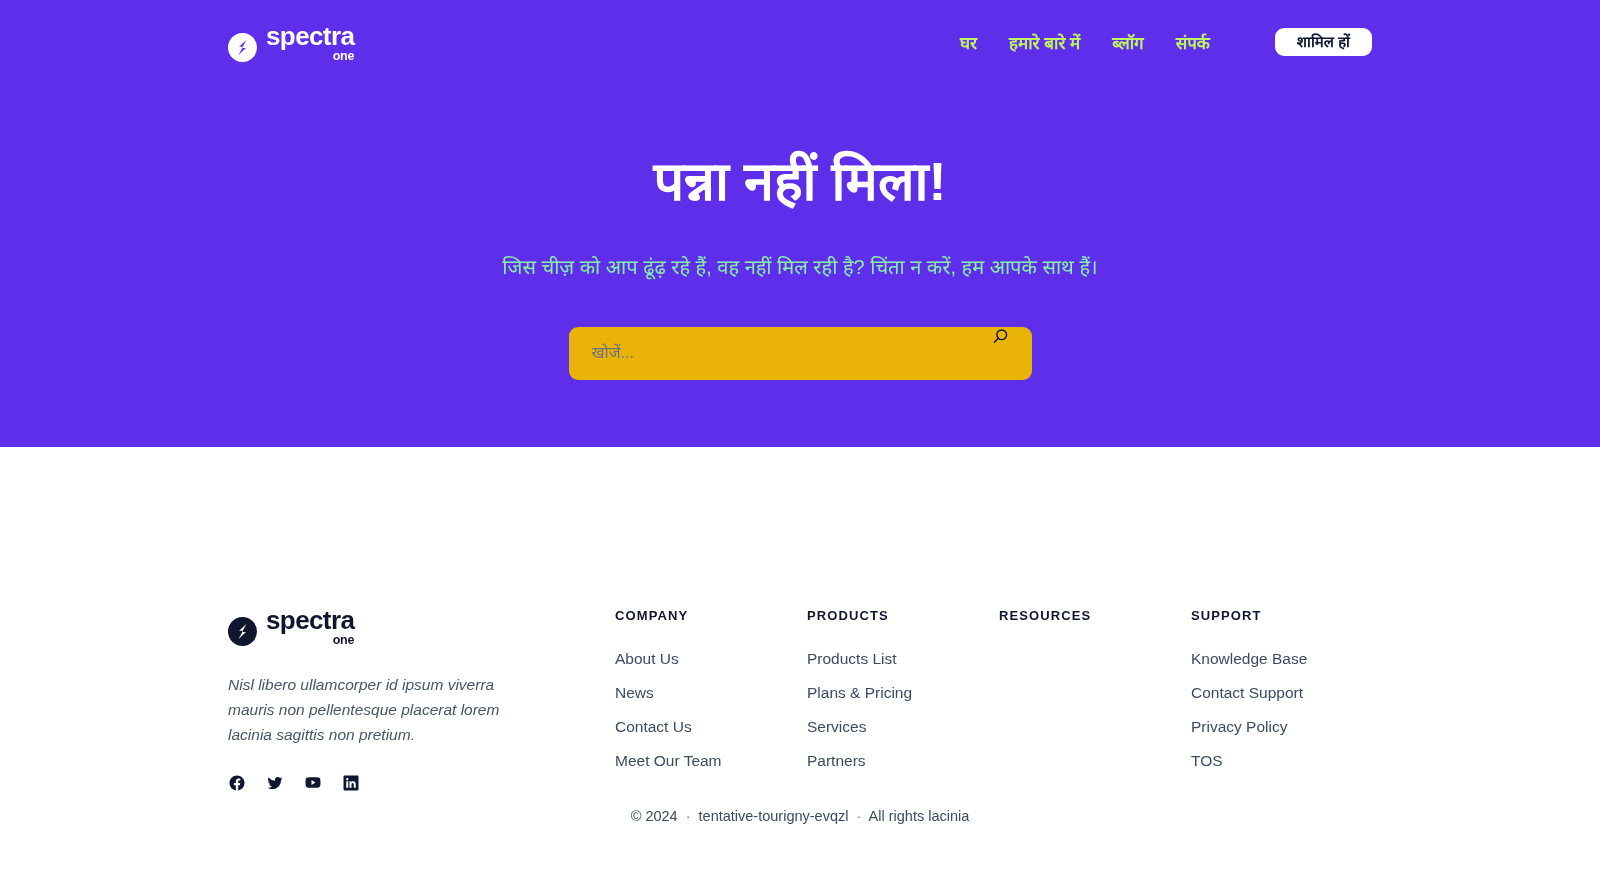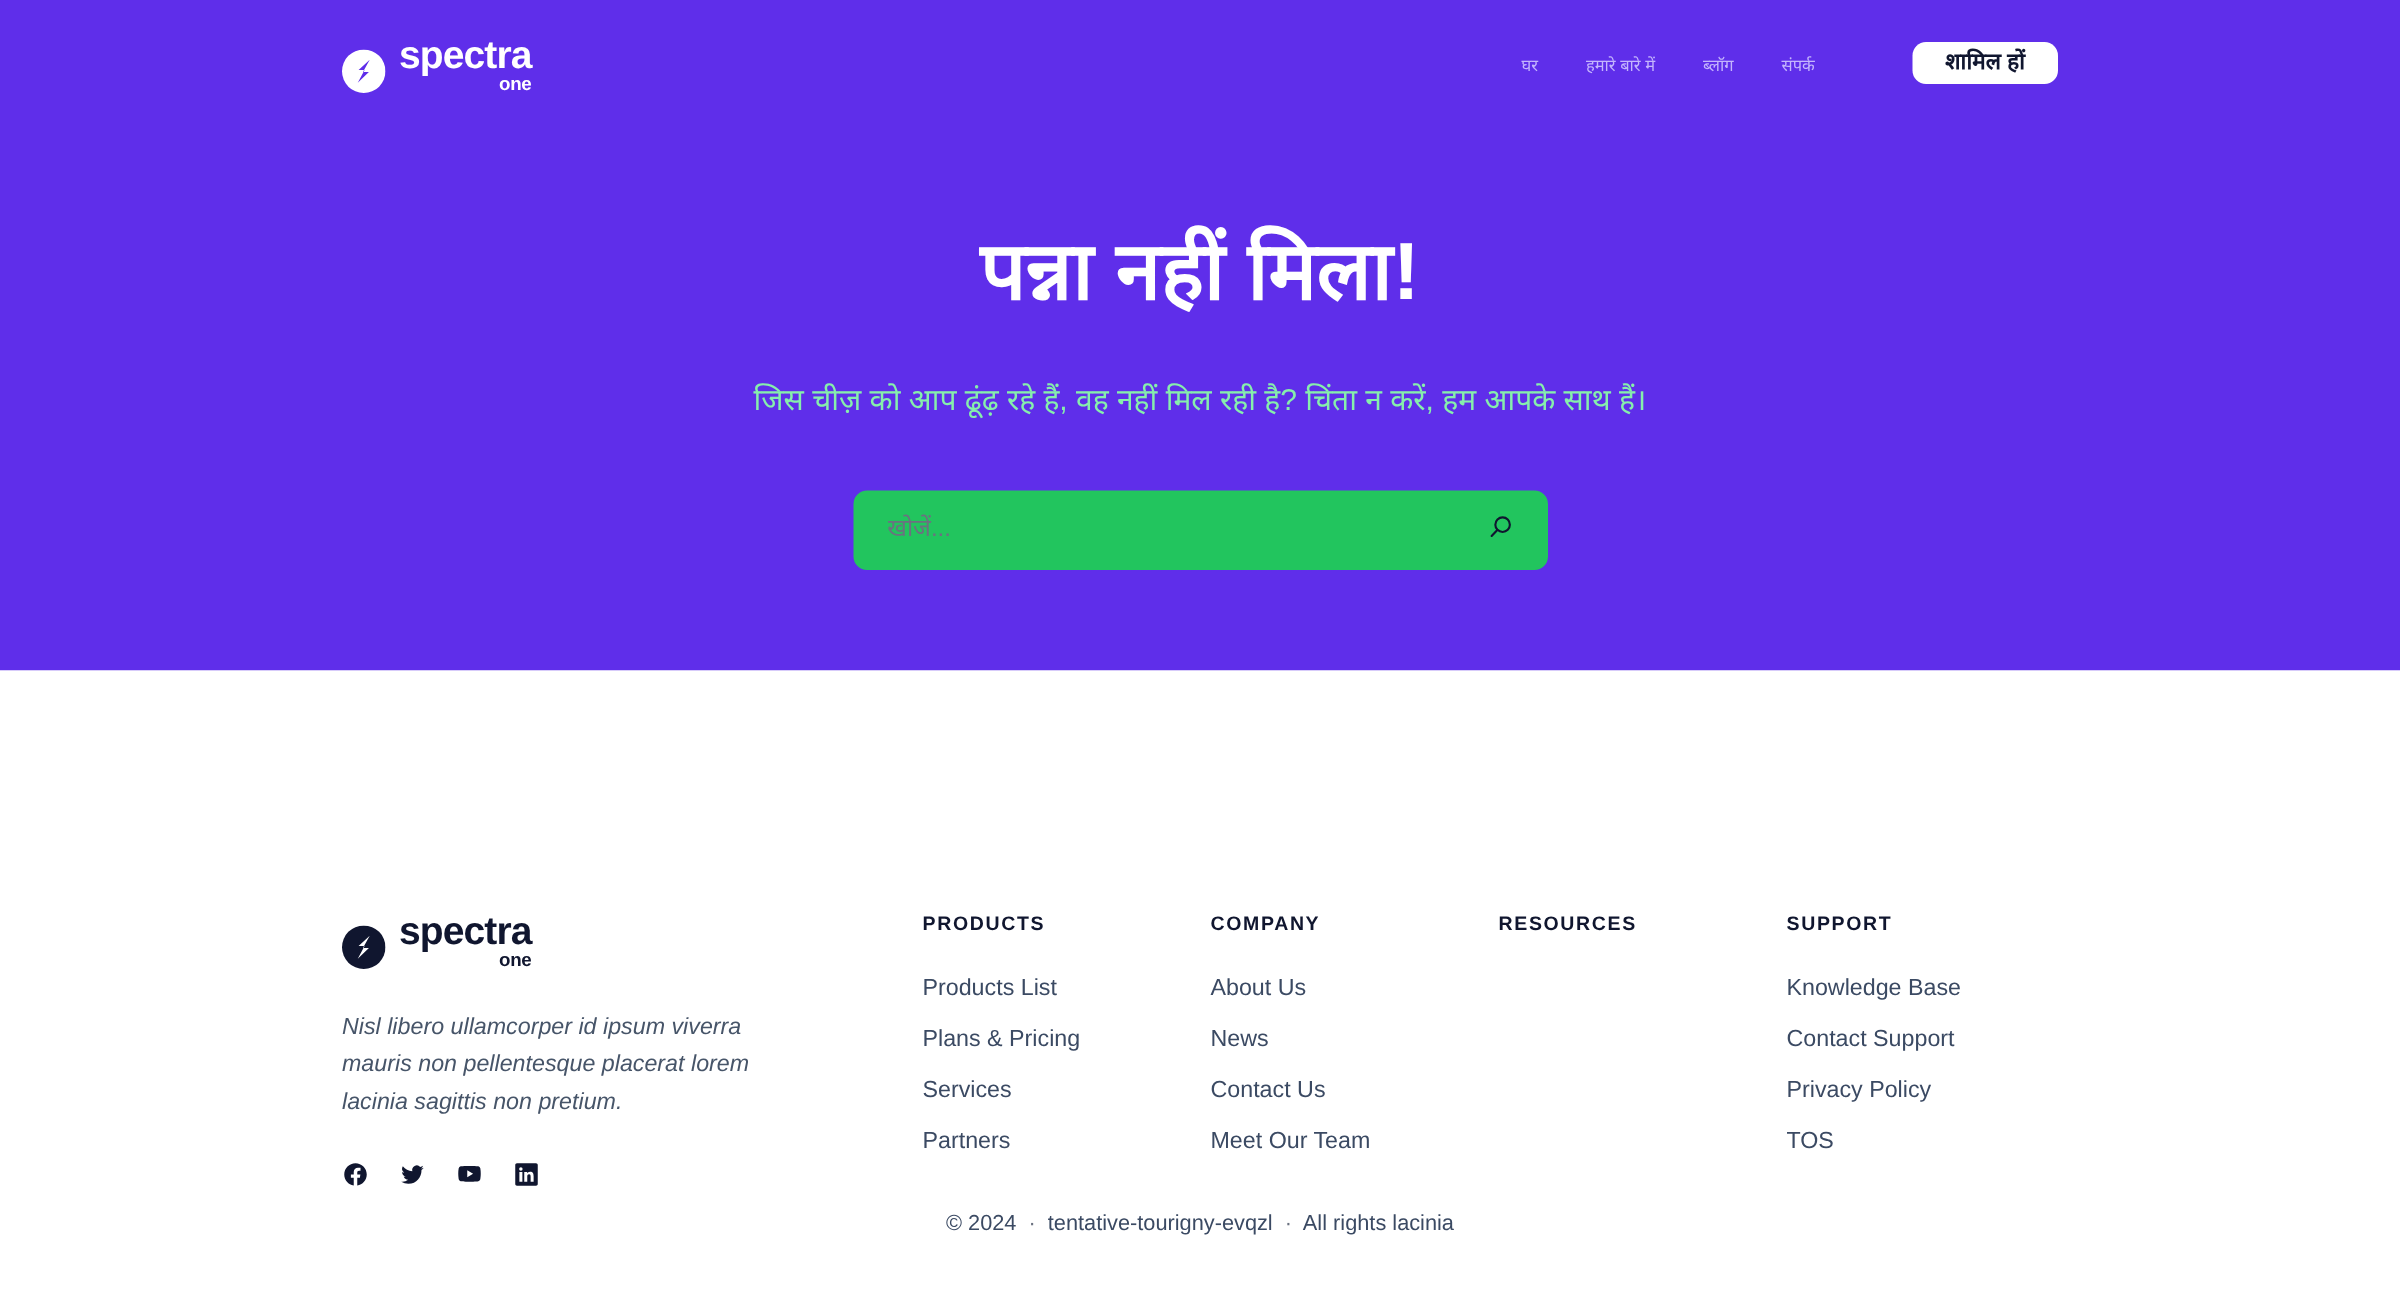--- a/index.html
+++ b/index.html
@@ -92,24 +92,24 @@
   .nav-links {
     display: flex;
     align-items: center;
     list-style: none;
     gap: 0;
   }
 
   .nav-links li { display: block; }
 
   .nav-link {
-    color: #c4b5fd;
+    color: #bef264;
     text-decoration: none;
-    font-size: 11px;
-    font-weight: 400;
+    font-size: 17px;
+    font-weight: 700;
     padding: 8px 16px;
     display: block;
     white-space: nowrap;
   }
 
   .join-btn {
     margin-left: 49px;
     background: #ffffff;
     color: #10162f;
     border: none;
@@ -141,24 +141,24 @@
     font-size: 20px;
     font-weight: 500;
     margin-top: 38px;
     line-height: 1.5;
   }
 
   .search-wrap {
     margin: 45px auto 16px;
     width: 463px;
     height: 53px;
-    background: #22c55e;
+    background: #eab308;
     border-radius: 9px;
     display: flex;
-    align-items: center;
+    align-items: flex-start;
     padding: 0 20px 0 23px;
     position: relative;
   }
 
   .search-input {
     flex: 1 1 auto;
     border: none;
     outline: none;
     font-family: inherit;
     font-size: 16px;
@@ -379,36 +379,36 @@
             <svg width="18" height="18" viewBox="0 0 24 24" fill="currentColor" aria-hidden="true">
               <path d="M20.45 2H3.55C2.7 2 2 2.7 2 3.55v16.9C2 21.3 2.7 22 3.55 22h16.9c.85 0 1.55-.7 1.55-1.55V3.55C22 2.7 21.3 2 20.45 2zM8.34 18.34H5.67V9.75h2.67v8.59zM7 8.58a1.55 1.55 0 1 1 0-3.1 1.55 1.55 0 0 1 0 3.1zm11.34 9.76h-2.67v-4.18c0-1-.02-2.28-1.39-2.28-1.39 0-1.6 1.09-1.6 2.21v4.25h-2.67V9.75h2.56v1.17h.04c.36-.67 1.22-1.39 2.52-1.39 2.7 0 3.2 1.78 3.2 4.08v4.73z"></path>
             </svg>
           </a>
         </div>
       </div>
 
       <div class="footer-cols">
 
         <div class="footer-col">
+          <div class="footer-col-title">COMPANY</div>
+          <ul class="footer-list">
+            <li><a href="#">About Us</a></li>
+            <li><a href="#">News</a></li>
+            <li><a href="#">Contact Us</a></li>
+            <li><a href="#">Meet Our Team</a></li>
+          </ul>
+        </div>
+
+        <div class="footer-col">
           <div class="footer-col-title">PRODUCTS</div>
           <ul class="footer-list">
             <li><a href="#">Products List</a></li>
             <li><a href="#">Plans &amp; Pricing</a></li>
             <li><a href="#">Services</a></li>
             <li><a href="#">Partners</a></li>
-          </ul>
-        </div>
-
-        <div class="footer-col">
-          <div class="footer-col-title">COMPANY</div>
-          <ul class="footer-list">
-            <li><a href="#">About Us</a></li>
-            <li><a href="#">News</a></li>
-            <li><a href="#">Contact Us</a></li>
-            <li><a href="#">Meet Our Team</a></li>
           </ul>
         </div>
 
         <div class="footer-col">
           <div class="footer-col-title">RESOURCES</div>
         </div>
 
         <div class="footer-col">
           <div class="footer-col-title">SUPPORT</div>
           <ul class="footer-list">

